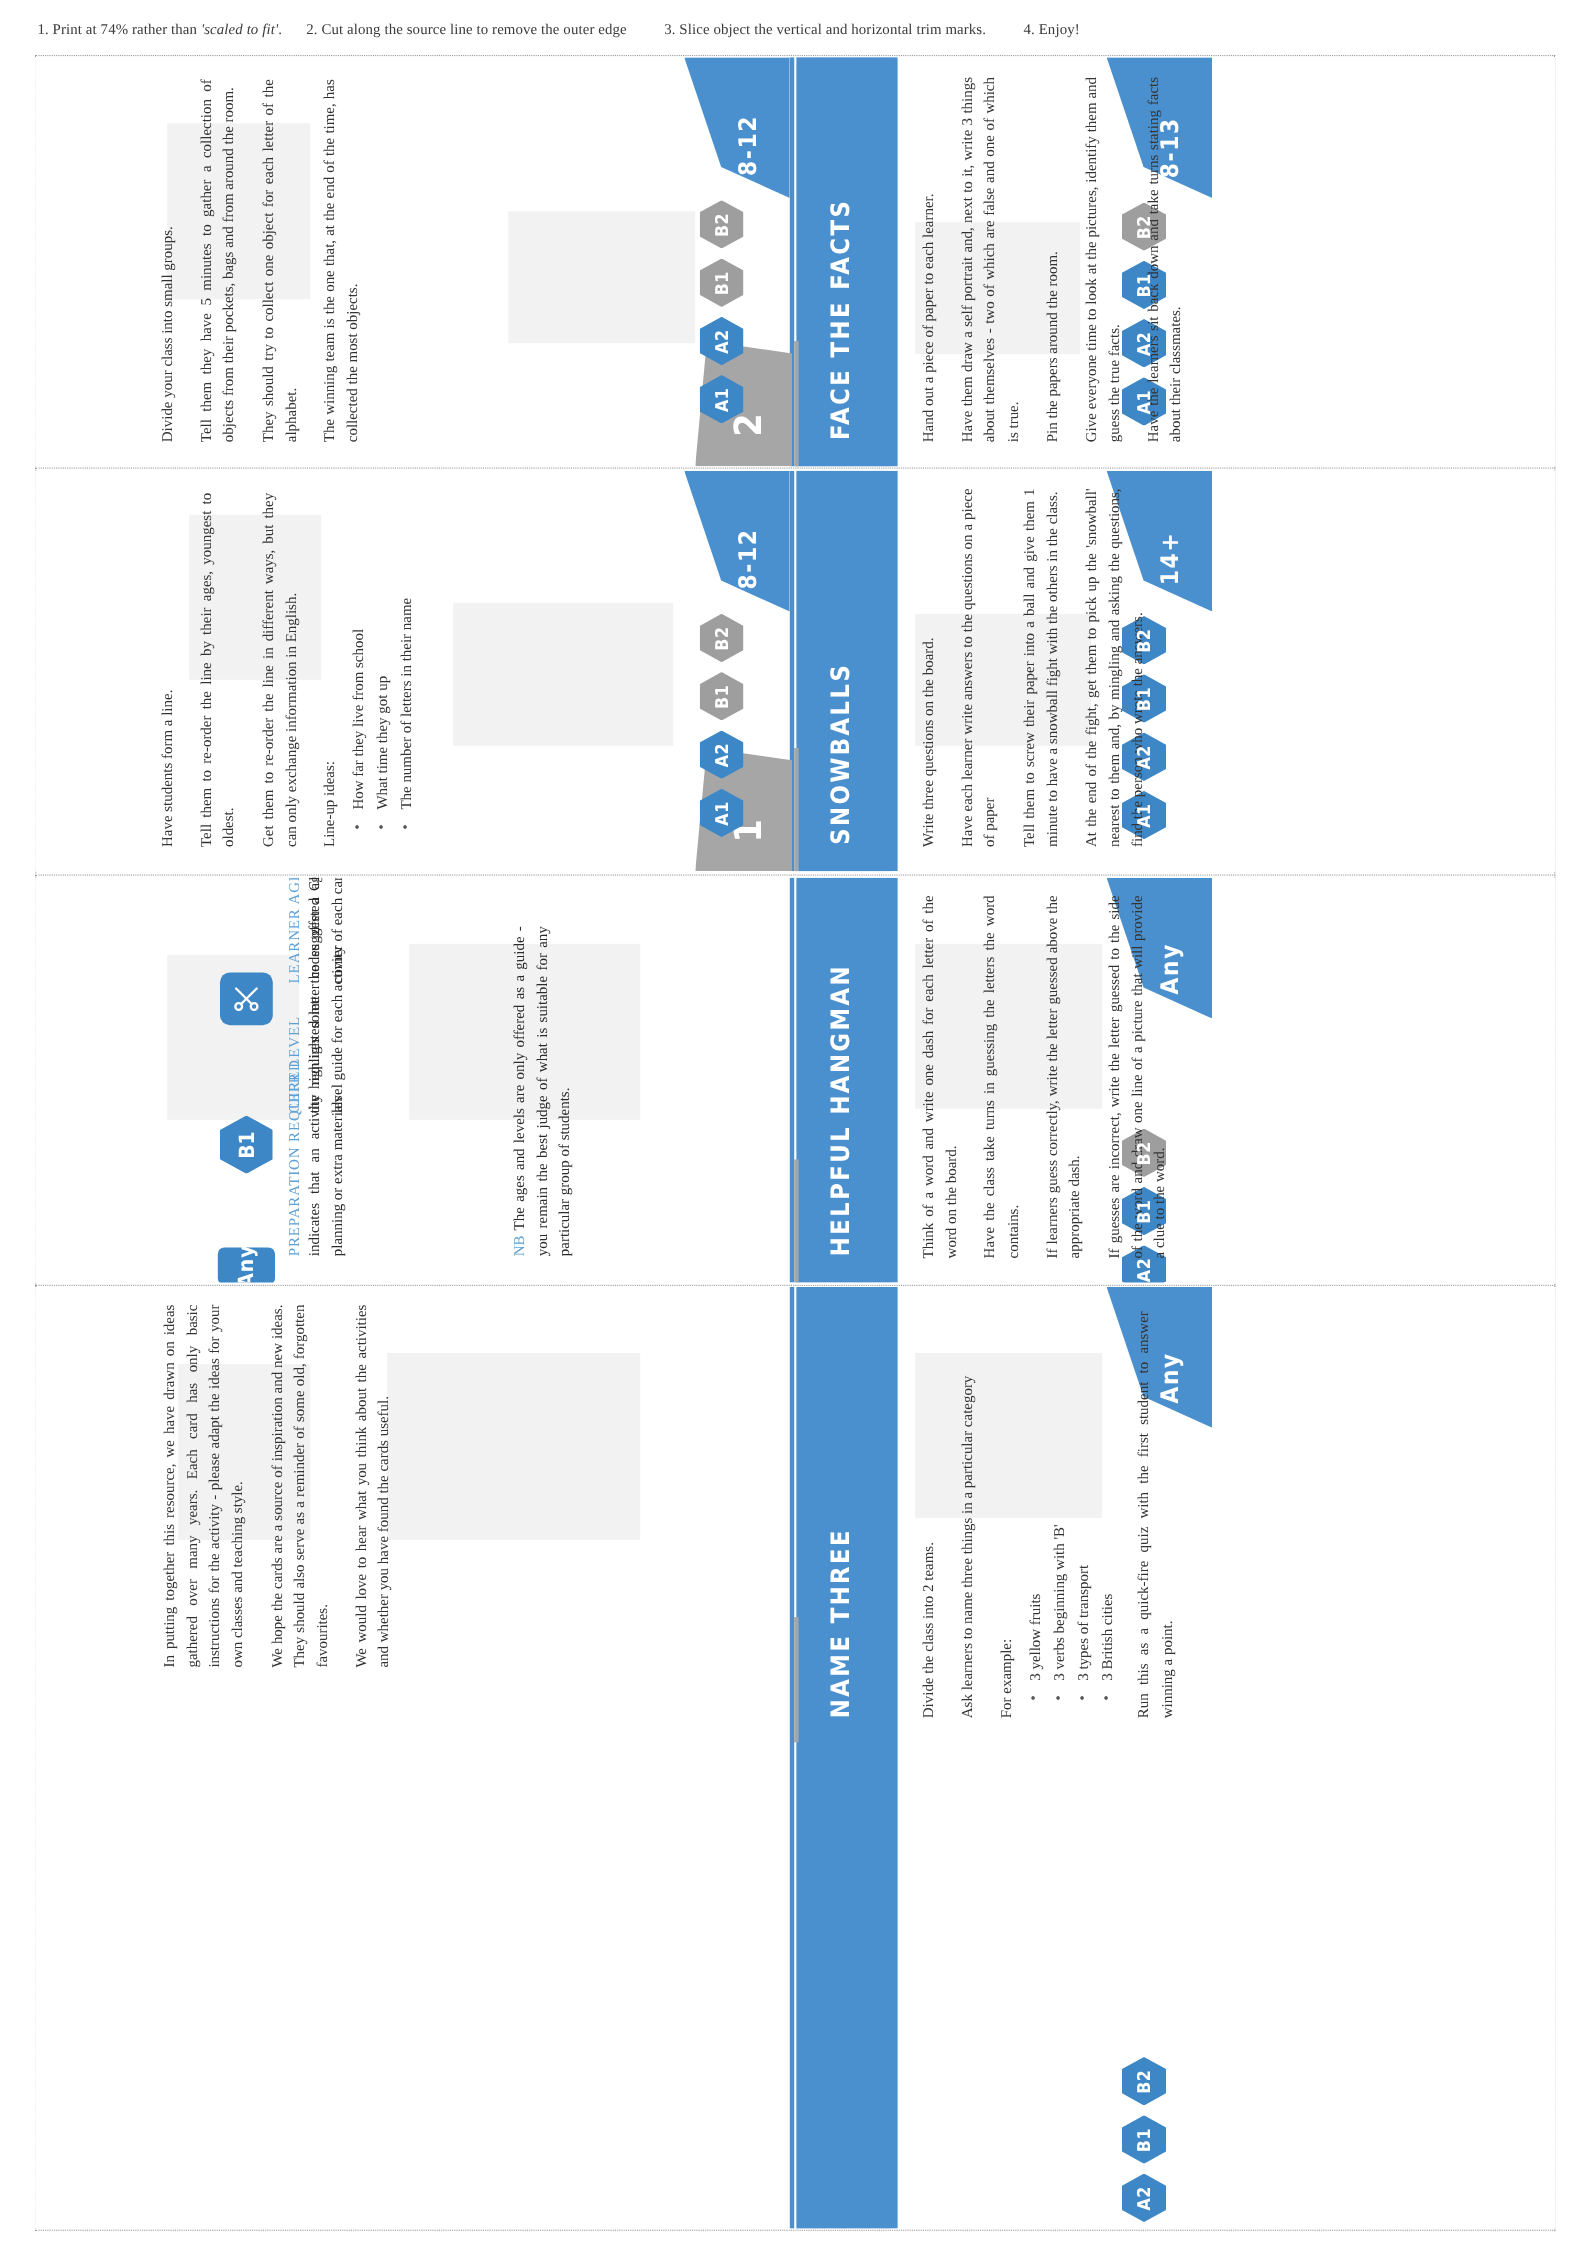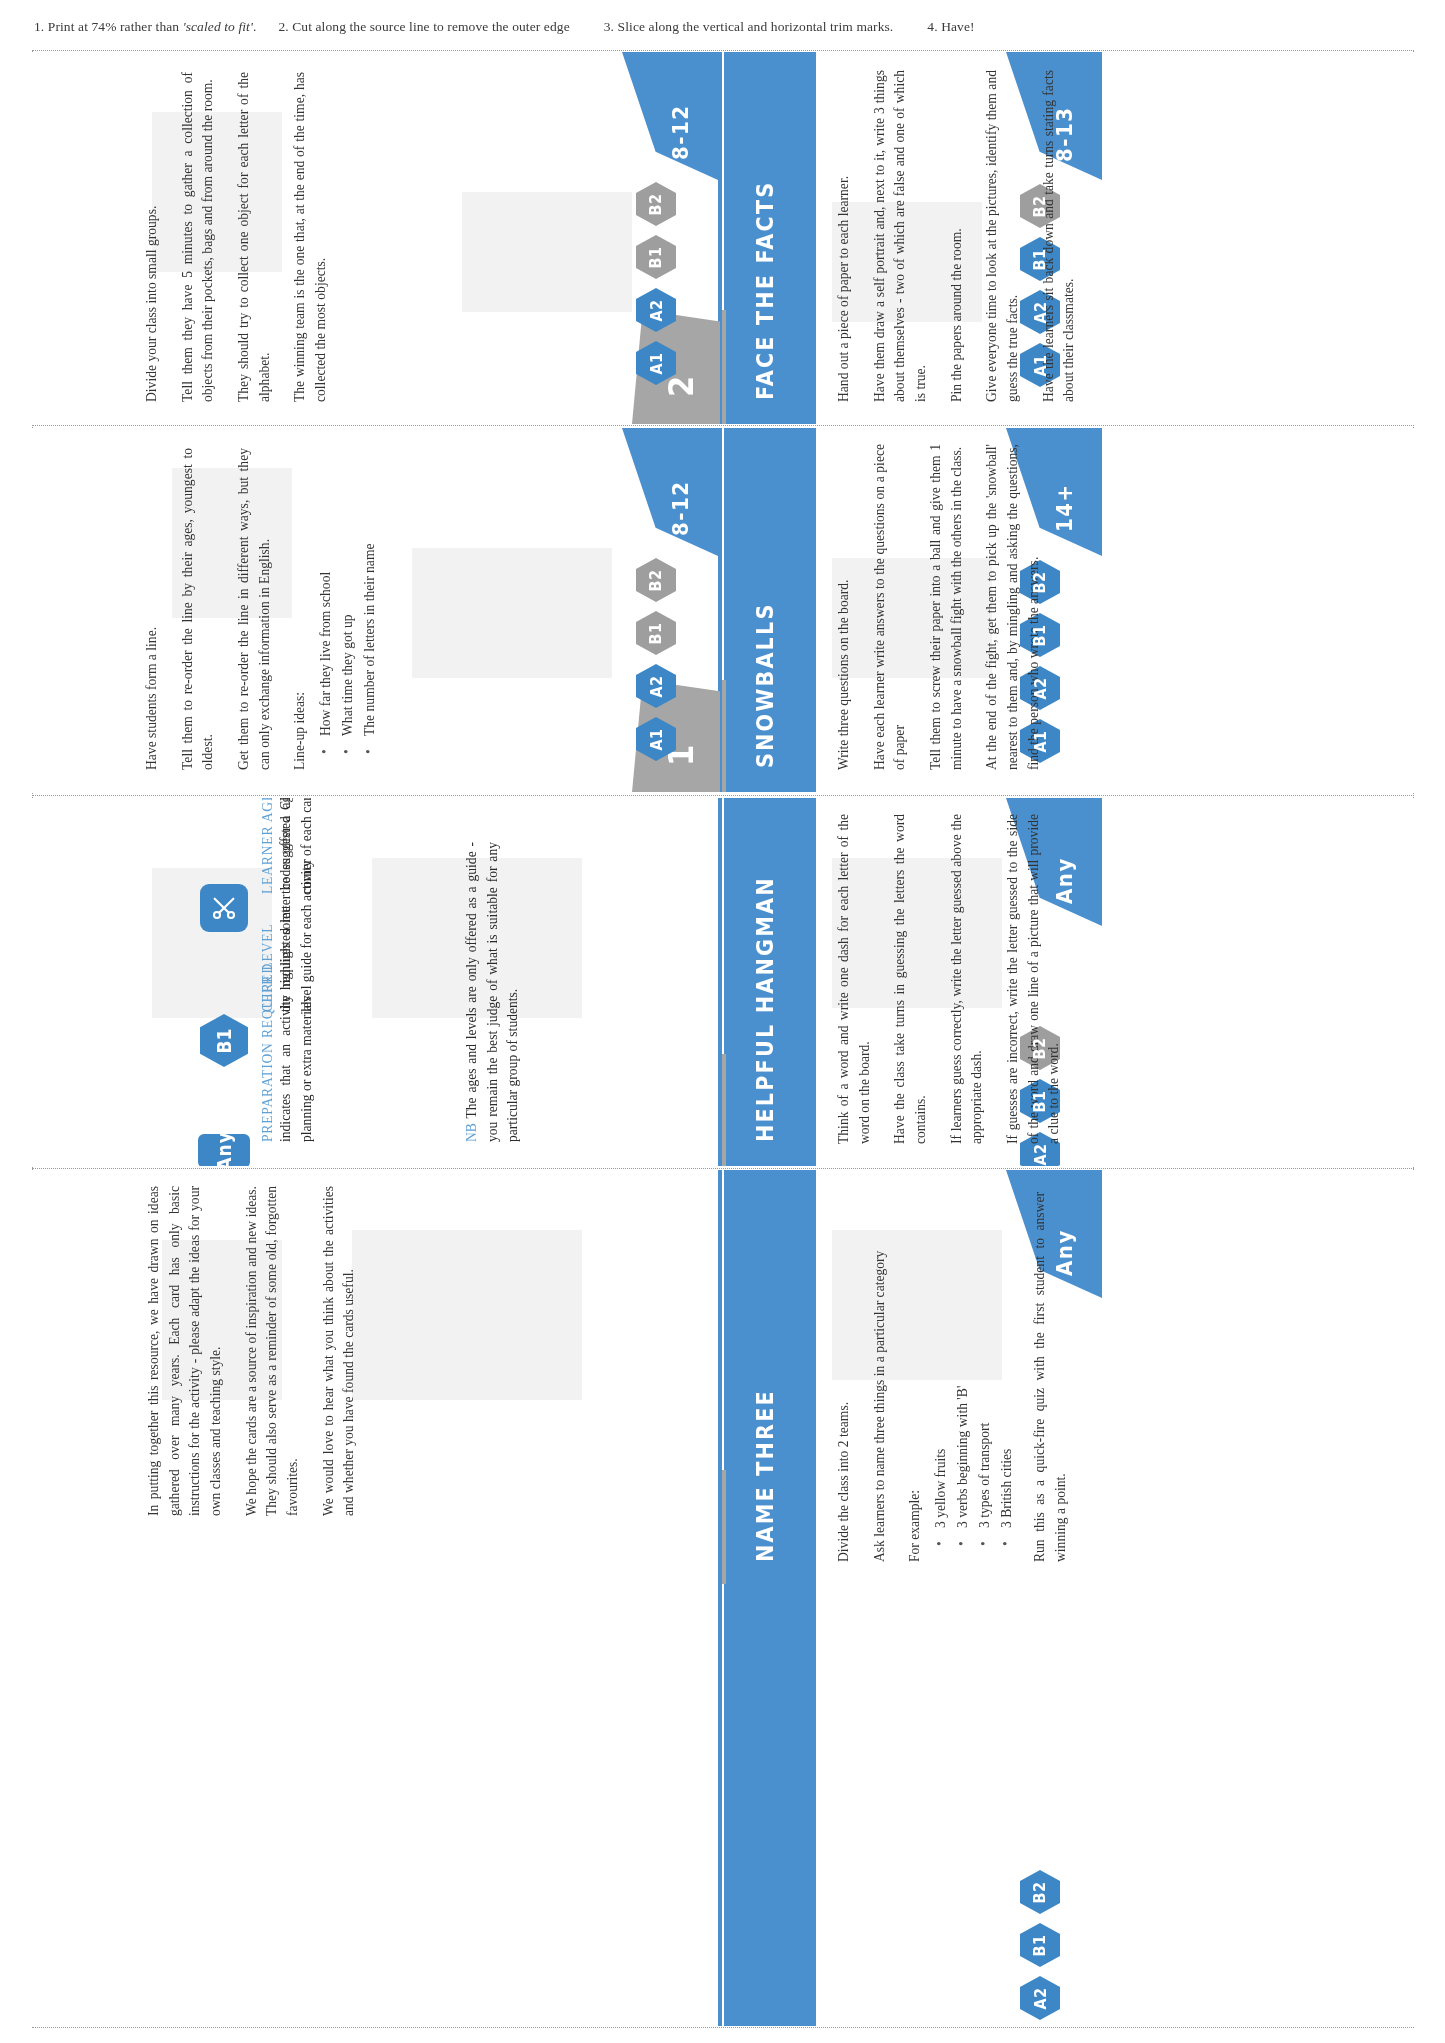--- a/index.html
+++ b/index.html
@@ -130,25 +130,25 @@
   <span class="ins i1">
     <span>1.</span>
     <span>Print at 74% rather than </span><i>'scaled to fit'</i><span>.</span>
   </span>
   <span class="ins i2">
     <span>2.</span>
     <span>Cut along the source line to remove the outer edge</span>
   </span>
   <span class="ins i3">
     <span>3.</span>
-    <span>Slice along the vertical and horizontal trim marks.</span>
+    <span>Slice object the vertical and horizontal trim marks.</span>
   </span>
   <span class="ins i4">
     <span>4.</span>
-    <span>Have!</span>
+    <span>Enjoy!</span>
   </span>
 </div>
 
 <div id="sheet">
 
   <div class="trim-h" style="top:0;"></div>
   <div class="trim-h" style="top:375px;"></div>
   <div class="trim-h" style="top:745px;"></div>
   <div class="trim-h" style="top:1118px;"></div>
   <div class="trim-h" style="top:1977px;"></div>

